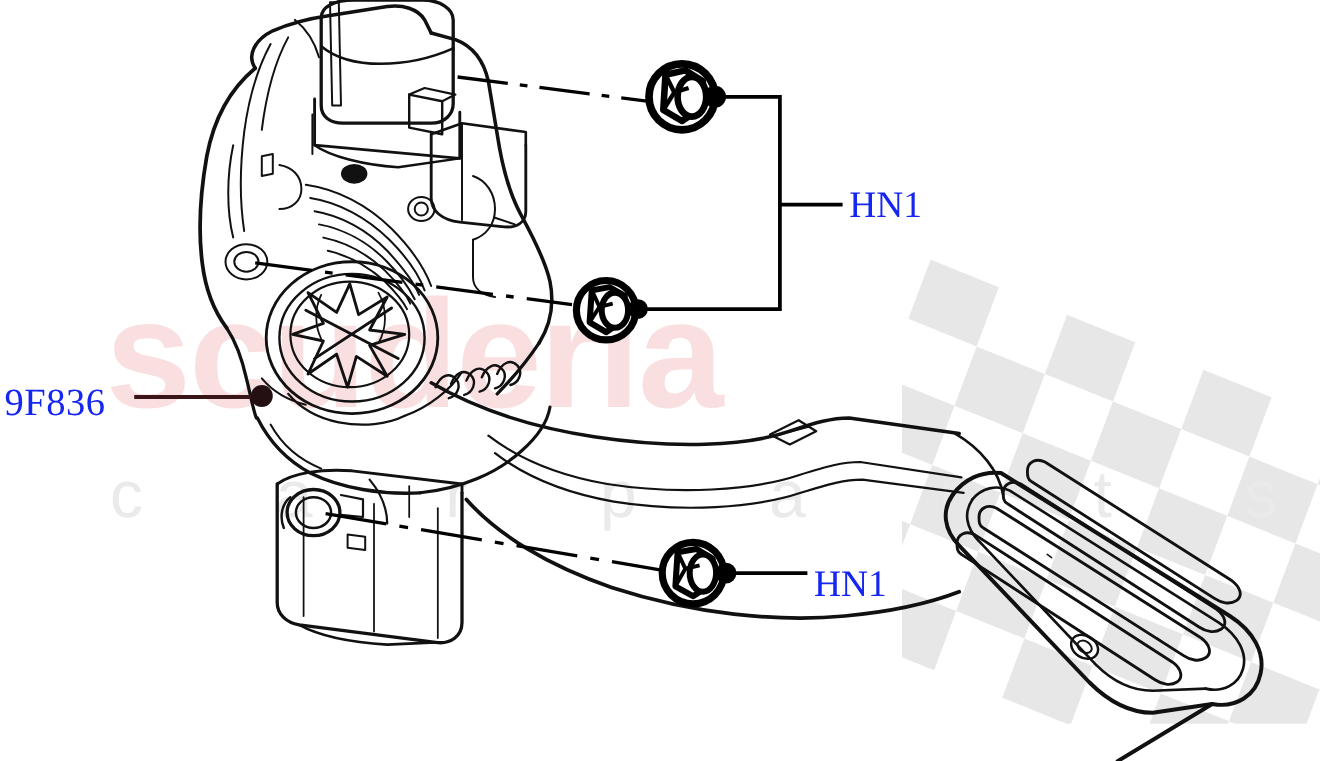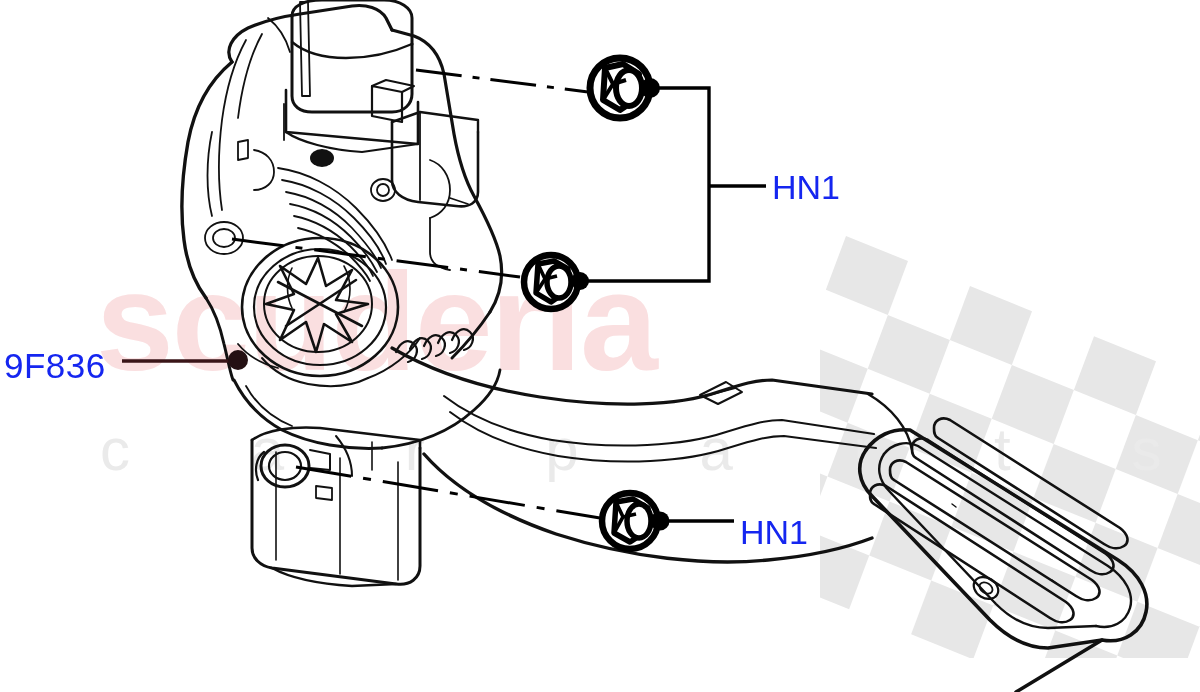--- a/index.html
+++ b/index.html
@@ -23,21 +23,21 @@
     top: 0;
     width: 1200px;
     height: 692px;
   }
   #wm-layer { z-index: 1; }
   #art-layer { z-index: 2; }
   #callout-layer { z-index: 3; }
   .label {
     position: absolute;
     z-index: 4;
-    font-family: Liberation Sans, sans-serif;
+    font-family: Liberation Serif, serif;
     font-weight: 400;
     white-space: nowrap;
     color: #1526f0;
   }
   #label-9f836 {
     left: 4px;
     top: 346px;
     font-size: 35px;
     letter-spacing: 0.5px;
     text-align: right;

